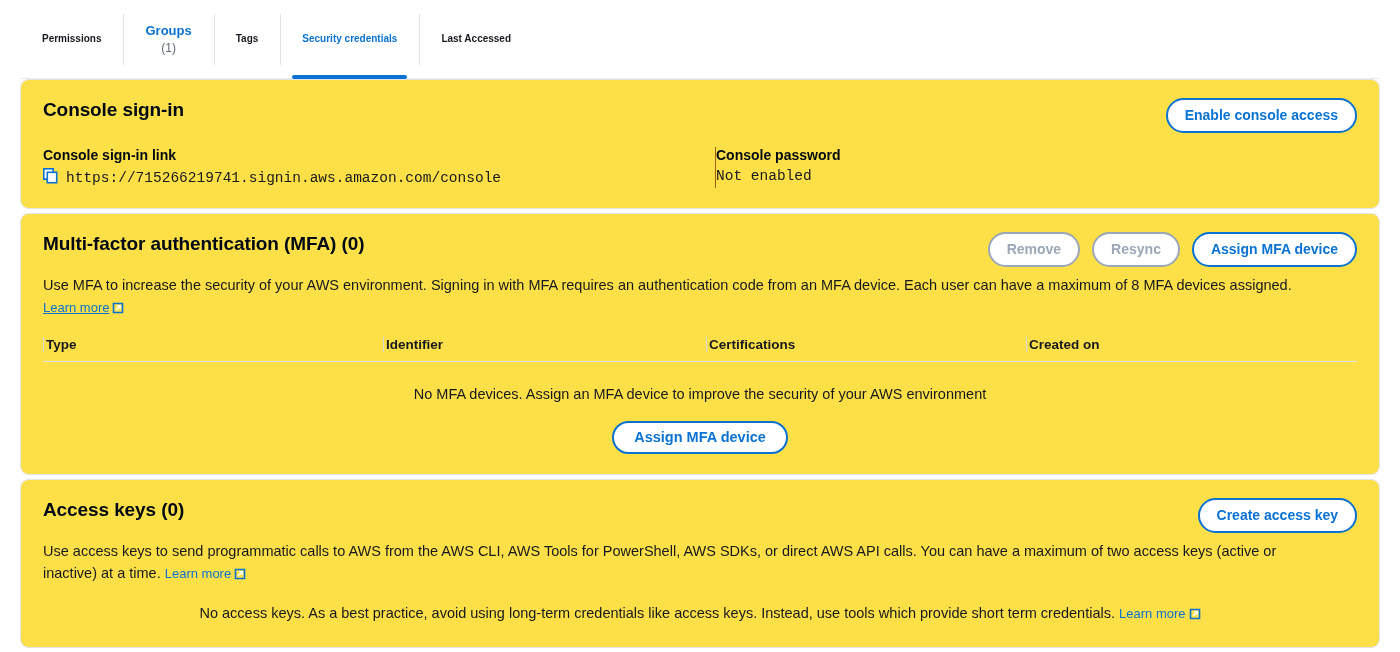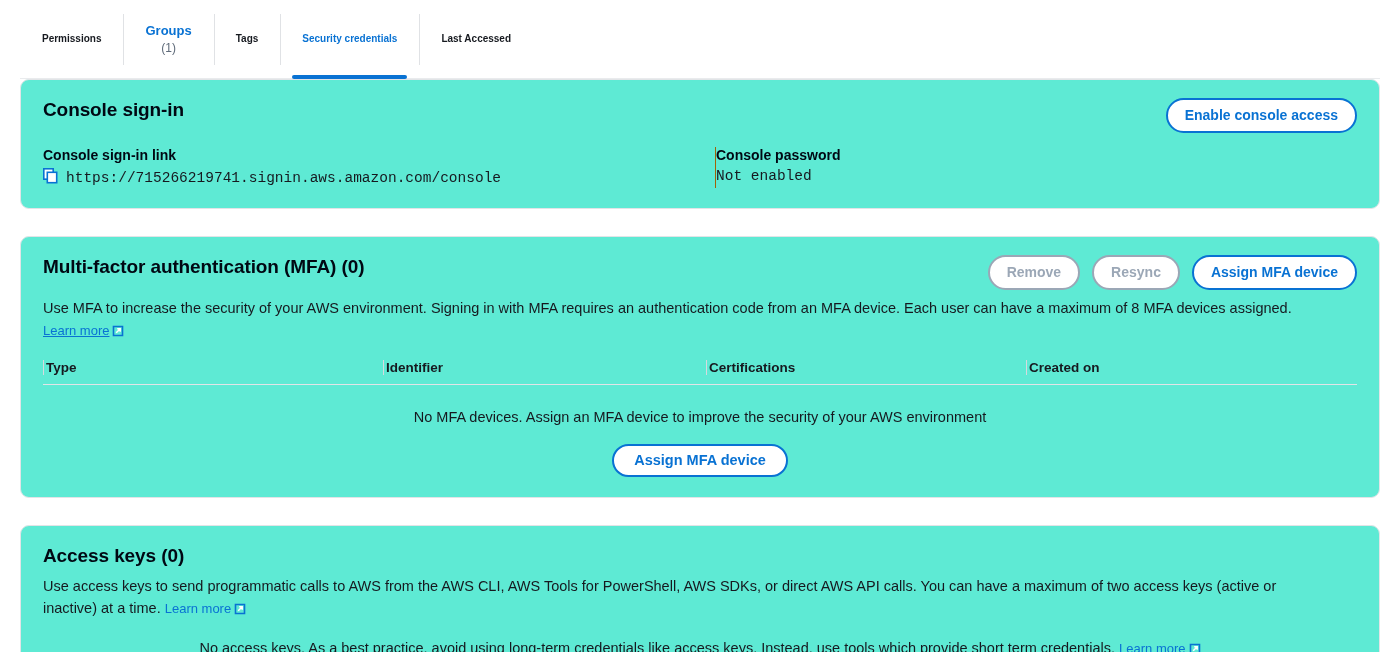--- a/index.html
+++ b/index.html
@@ -58,22 +58,22 @@
   }
   .tab .count {
     font-size: 12px;
     font-weight: normal;
     color: #5f6b7a;
     margin-top: 2px;
   }
 
   
   .card {
-    margin: 0 20px 27px 20px;
-    background: #5eead4;
+    margin: 0 20px 4px 20px;
+    background: #fde047;
     border: 1px solid #e2e4e7;
     border-radius: 9px;
     padding: 18px 22px 20px 22px;
     position: relative;
   }
   .card-head {
     display: flex;
     align-items: flex-start;
     justify-content: space-between;
     gap: 16px;
@@ -279,20 +279,23 @@
     <div class="empty-text">No MFA devices. Assign an MFA device to improve the security of your AWS environment</div>
     <div class="empty-btn-wrap">
       <div class="empty-btn">Assign MFA device</div>
     </div>
   </div>
 </div>
 
 <div class="card">
   <div class="card-head">
     <h2 class="card-title">Access keys (0)</h2>
+    <div class="card-actions">
+      <div class="btn btn-primary-outline">Create access key</div>
+    </div>
   </div>
 
   <div class="desc" style="max-width:1290px;">
     <span>Use access keys to send programmatic calls to AWS from the AWS CLI, AWS Tools for PowerShell, AWS SDKs, or direct AWS API calls. You can have a maximum of two access keys (active or inactive) at a time.</span>
     <a class="link">Learn more</a><span class="ext-icon"><svg width="12" height="12" viewBox="0 0 12 12" xmlns="http://www.w3.org/2000/svg">
           <path d="M1.5 1.5h9v9h-9z" fill="none" stroke="#0972d3" stroke-width="1.6"></path>
           <path d="M4.2 7.8L8 4M5.2 3.8H8.2V6.8" stroke="#ffffff" stroke-width="1.5" fill="none"></path>
         </svg></span>
   </div>
 

